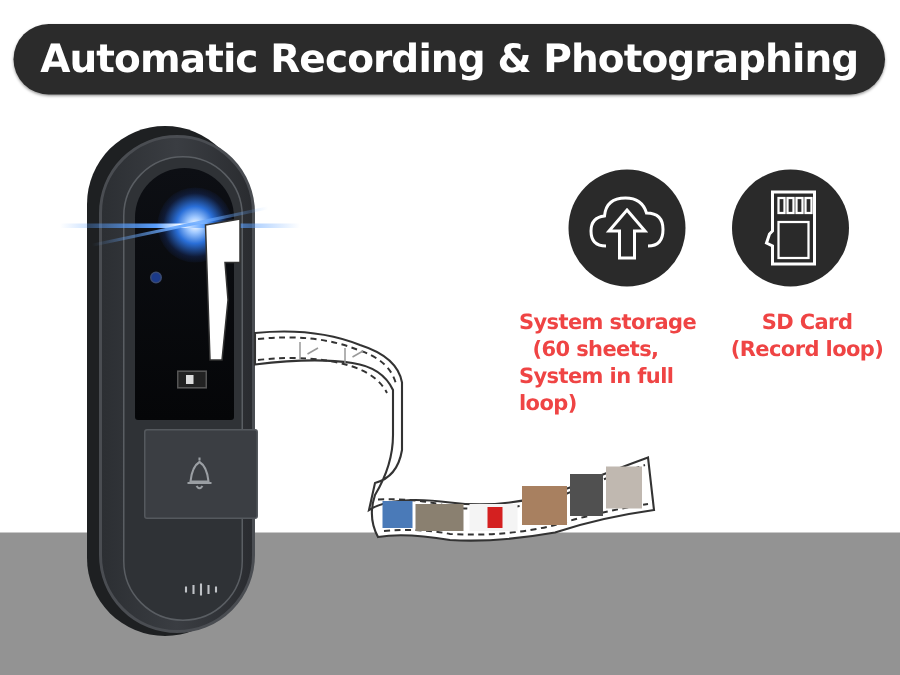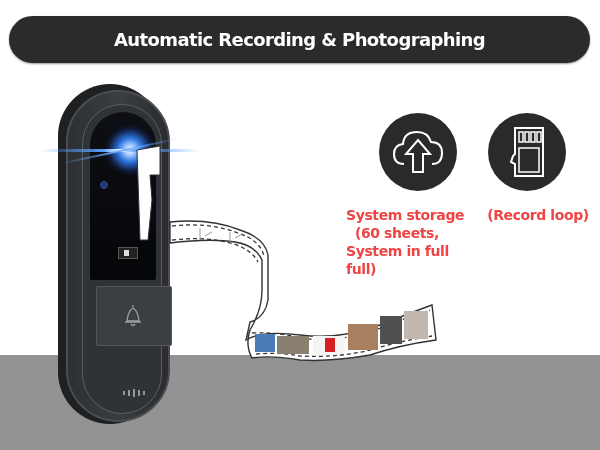--- a/index.html
+++ b/index.html
@@ -9,21 +9,21 @@
   .floor { position: absolute; left: 0; top: 355px; width: 600px; height: 95px; background: #939393; }
 
   .title-pill {
     position: absolute; left: 9px; top: 16px; width: 581px; height: 47px;
     background: #2b2b2b; border-radius: 24px;
     display: flex; align-items: center; justify-content: center;
     box-shadow: 0 1px 2px rgba(0,0,0,0.4);
   }
   .title-text {
     color: #ffffff; font-family: "DejaVu Sans", sans-serif; font-weight: bold;
-    font-size: 18px; letter-spacing: -0.6px; white-space: nowrap;
+    font-size: 26px; letter-spacing: -0.6px; white-space: nowrap;
   }
 
   
   .device-shadow {
     position: absolute; left: 58px; top: 84px; width: 104px; height: 340px;
     border-radius: 52px; background: #1e2022;
   }
   .device {
     position: absolute; left: 66px; top: 90px; width: 104px; height: 332px;
     border-radius: 52px; background: linear-gradient(90deg, #2c2f33 0%, #3a3d42 50%, #2a2c30 100%);
@@ -154,18 +154,19 @@
     <rect x="26" y="8" width="4" height="10" fill="none" stroke="#fff" stroke-width="1.5"></rect>
     <rect x="32" y="8" width="4" height="10" fill="none" stroke="#fff" stroke-width="1.5"></rect>
     <rect x="14" y="24" width="20" height="24" fill="none" stroke="#fff" stroke-width="1.5"></rect>
   </svg>
 </div>
 
 <div class="caption cap-storage">
   <span class="cap-line">System storage</span>
   <span class="cap-line" style="white-space:pre">  (60 sheets,</span>
   <span class="cap-line">System in full</span>
-  <span class="cap-line">full)</span>
+  <span class="cap-line">loop)</span>
 </div>
 
 <div class="caption cap-sd">
+  <span class="cap-line">SD Card</span>
   <span class="cap-line">(Record loop)</span>
 </div>
 
 </body></html>

